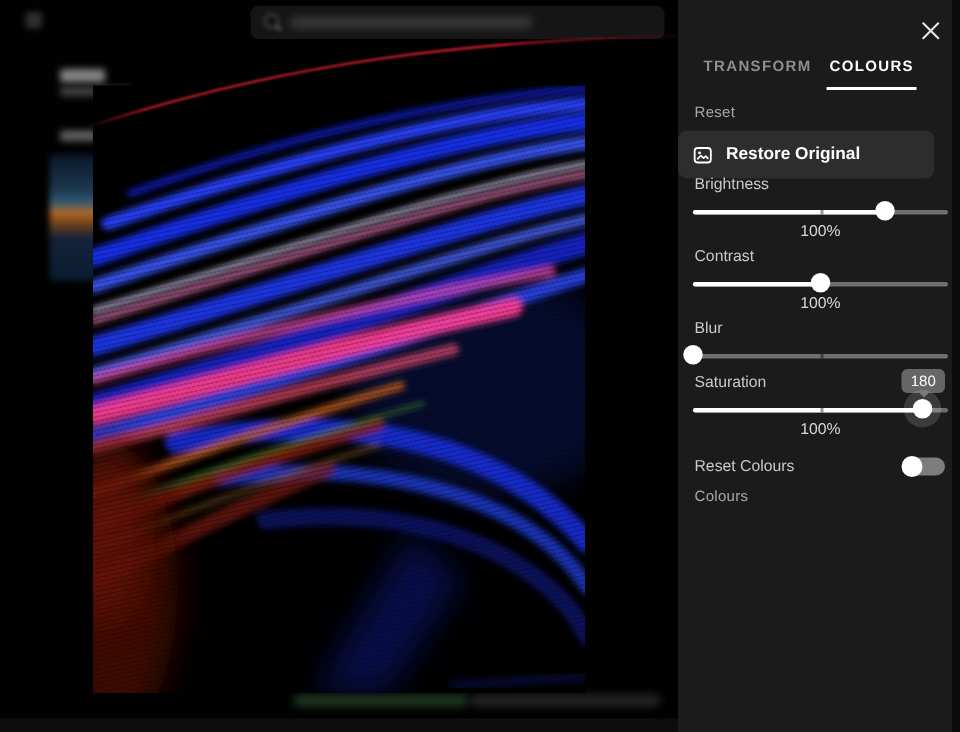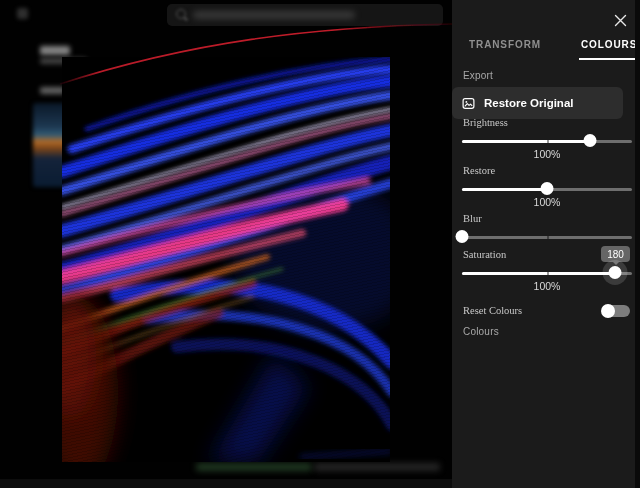--- a/index.html
+++ b/index.html
@@ -37,30 +37,30 @@
   .photo svg{display:block;}
   .photo .texture{position:absolute;inset:0;pointer-events:none;
      background:repeating-linear-gradient(168deg,rgba(0,0,0,.18) 0 1px,rgba(0,0,0,0) 1px 3px);}
   .red-arc{position:absolute;left:0;top:0;width:452px;height:100px;pointer-events:none;}
 
   
   .panel{position:absolute;left:452px;top:0;width:183px;height:488px;background:#1b1b1b;}
   .edge-strip{position:absolute;left:635px;top:0;width:5px;height:488px;background:#0a0a0a;}
   .close-btn{position:absolute;top:13px;right:7px;width:15px;height:15px;cursor:pointer;
              display:flex;align-items:center;justify-content:center;}
-  .tabs{position:absolute;left:15px;top:39px;display:flex;gap:36px;}
+  .tabs{position:absolute;left:15px;top:39px;display:flex;gap:8px;}
   .tab{font-size:10px;font-weight:700;letter-spacing:.9px;color:#8f8f8f;
        padding:0 2px 8px 2px;border-bottom:2px solid transparent;cursor:pointer;}
   .tab.active{color:#fff;border-bottom-color:#fff;text-align:right;}
   .sec-label{position:absolute;left:11px;font-size:10px;color:#a8a8a8;letter-spacing:.2px;}
   .btn{position:absolute;left:0;width:171px;height:32px;background:#2d2d2d;border-radius:6px;
        display:flex;align-items:center;gap:9px;padding-left:10px;box-sizing:border-box;
        color:#fff;font-size:11.5px;font-weight:700;cursor:pointer;}
   .btn svg{flex:0 0 auto;}
-  .ctl-label{position:absolute;left:11px;font-size:10.5px;color:#c9c9c9;font-family:Liberation Serif, serif;}
+  .ctl-label{position:absolute;left:11px;font-size:10.5px;color:#c9c9c9;}
   .slider{position:absolute;left:10px;width:170px;height:14px;}
   .slider .track{position:absolute;left:0;right:0;top:5.5px;height:3px;border-radius:2px;background:#6e6e6e;}
   .slider .fill{position:absolute;left:0;top:5.5px;height:3px;border-radius:2px;background:#fff;}
   .slider .tick{position:absolute;left:50%;top:5.5px;width:1.5px;height:3px;background:rgba(0,0,0,.4);}
   .slider .handle{position:absolute;top:0;width:13px;height:13px;border-radius:50%;background:#fff;
                   transform:translateX(-6.5px);cursor:pointer;}
   .slider .halo{position:absolute;top:-6px;width:25px;height:25px;border-radius:50%;
                 background:rgba(255,255,255,.14);transform:translateX(-12.5px);display:none;}
   .slider.has-halo .halo{display:block;}
   .val{position:absolute;left:10px;width:170px;text-align:center;font-size:10.5px;color:#d8d8d8;}
@@ -161,42 +161,42 @@
       <svg width="13" height="13" viewBox="0 0 13 13">
         <path d="M1.5,1.5 L11.5,11.5 M11.5,1.5 L1.5,11.5" stroke="#e8e8e8" stroke-width="1.4" stroke-linecap="round"></path>
       </svg>
     </div>
 
     <div class="tabs">
       <div class="tab">TRANSFORM</div>
       <div class="tab active">COLOURS</div>
     </div>
 
-    <div class="sec-label" style="top:70px">Export</div>
+    <div class="sec-label" style="top:70px">Reset</div>
 
     <div class="btn" style="top:87px">
       <svg width="13" height="13" viewBox="0 0 14 14">
         <rect x="1.2" y="1.8" width="11.6" height="10.4" rx="2.2" fill="none" stroke="#fff" stroke-width="1.3"></rect>
         <circle cx="4.7" cy="5.3" r="1" fill="#fff"></circle>
         <path d="M3,10 L5.7,7.2 L7.6,9 L9.2,7.6 L11,9.6" fill="none" stroke="#fff" stroke-width="1.2" stroke-linejoin="round"></path>
       </svg>
       <span>Restore Original</span>
     </div>
 
     <div class="ctl-label" style="top:117px">Brightness</div>
     <div class="slider" style="top:134px">
       <div class="track"></div>
       <div class="fill" style="width: 75%;"></div>
       <div class="tick"></div>
 
       <div class="handle" style="left: 75%;"></div>
     </div>
     <div class="val" style="top:148px">100%</div>
 
-    <div class="ctl-label" style="top:165px">Restore</div>
+    <div class="ctl-label" style="top:165px">Contrast</div>
     <div class="slider" style="top:182px">
       <div class="track"></div>
       <div class="fill" style="width: 50%;"></div>
       <div class="tick"></div>
 
       <div class="handle" style="left: 50%;"></div>
     </div>
     <div class="val" style="top:196px">100%</div>
 
     <div class="ctl-label" style="top:213px">Blur</div>

